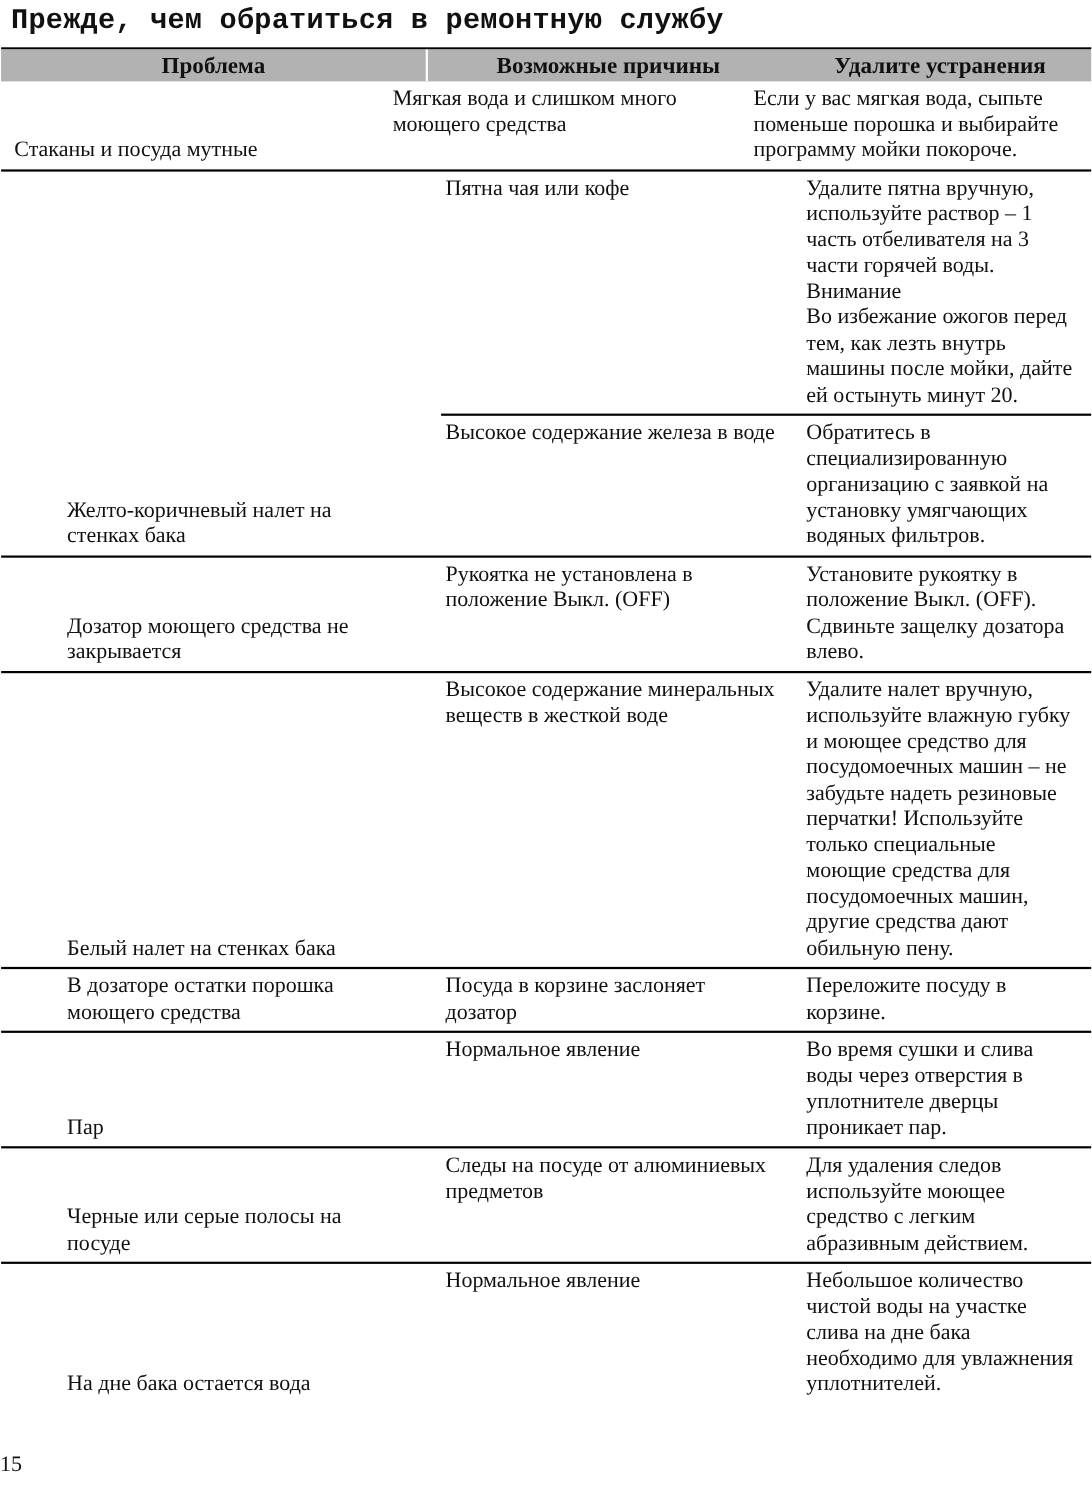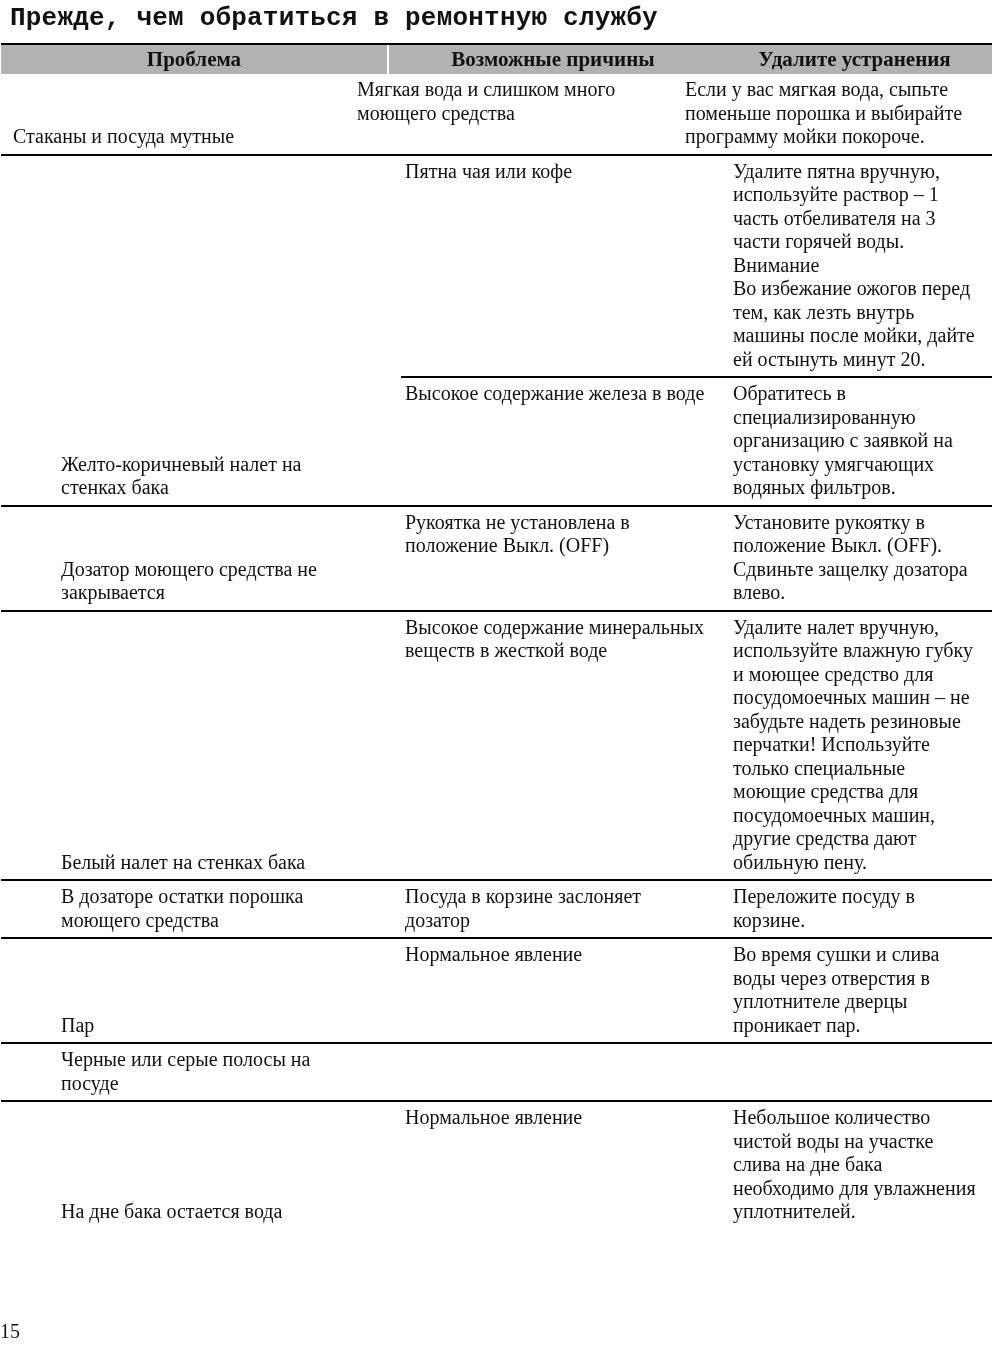--- a/index.html
+++ b/index.html
@@ -144,20 +144,28 @@
           <div class="subrow">
             <div class="cell-cause">Нормальное явление</div>
             <div class="cell-remedy">
               <div class="remedy-par">Во время сушки и слива воды через отверстия в уплотнителе дверцы проникает пар.</div>
             </div>
           </div>
         </div>
       </div>
       <div class="row">
         <div class="cell-problem">Черные или серые полосы на посуде</div>
+        <div class="right-group">
+          <div class="subrow">
+            <div class="cell-cause">Следы на посуде от алюминиевых предметов</div>
+            <div class="cell-remedy">
+              <div class="remedy-par">Для удаления следов используйте моющее средство с легким абразивным действием.</div>
+            </div>
+          </div>
+        </div>
       </div>
       <div class="row">
         <div class="cell-problem">На дне бака остается вода</div>
         <div class="right-group">
           <div class="subrow">
             <div class="cell-cause">Нормальное явление</div>
             <div class="cell-remedy">
               <div class="remedy-par">Небольшое количество чистой воды на участке слива на дне бака необходимо для увлажнения уплотнителей.</div>
             </div>
           </div>

